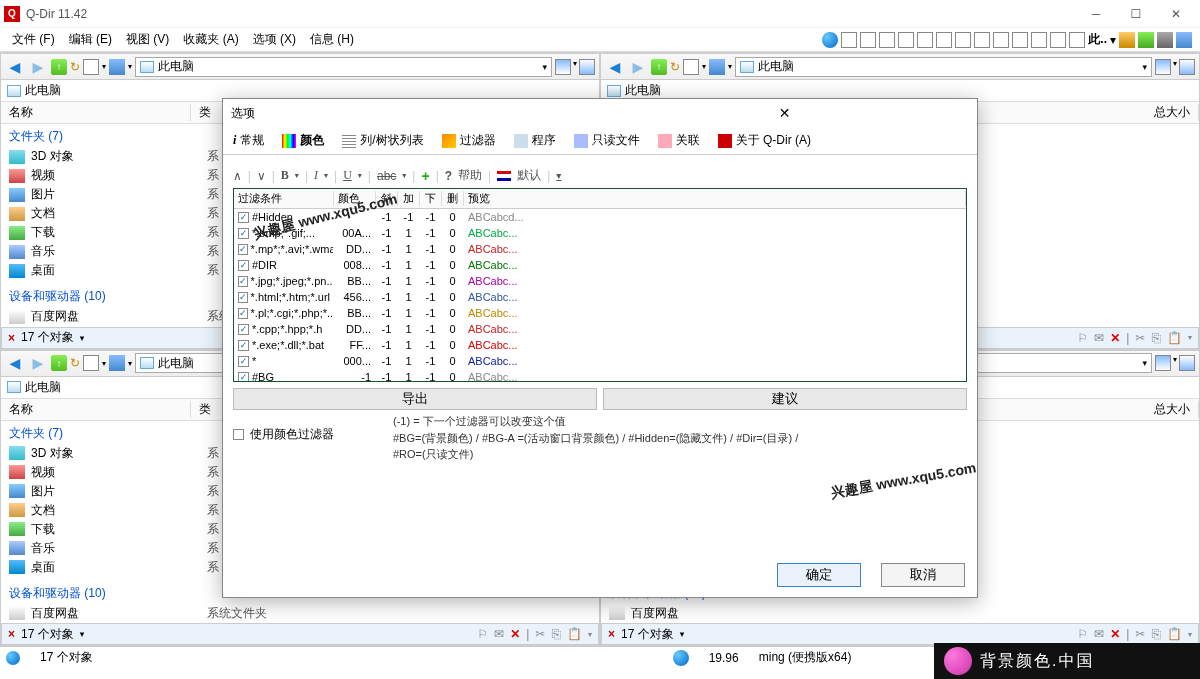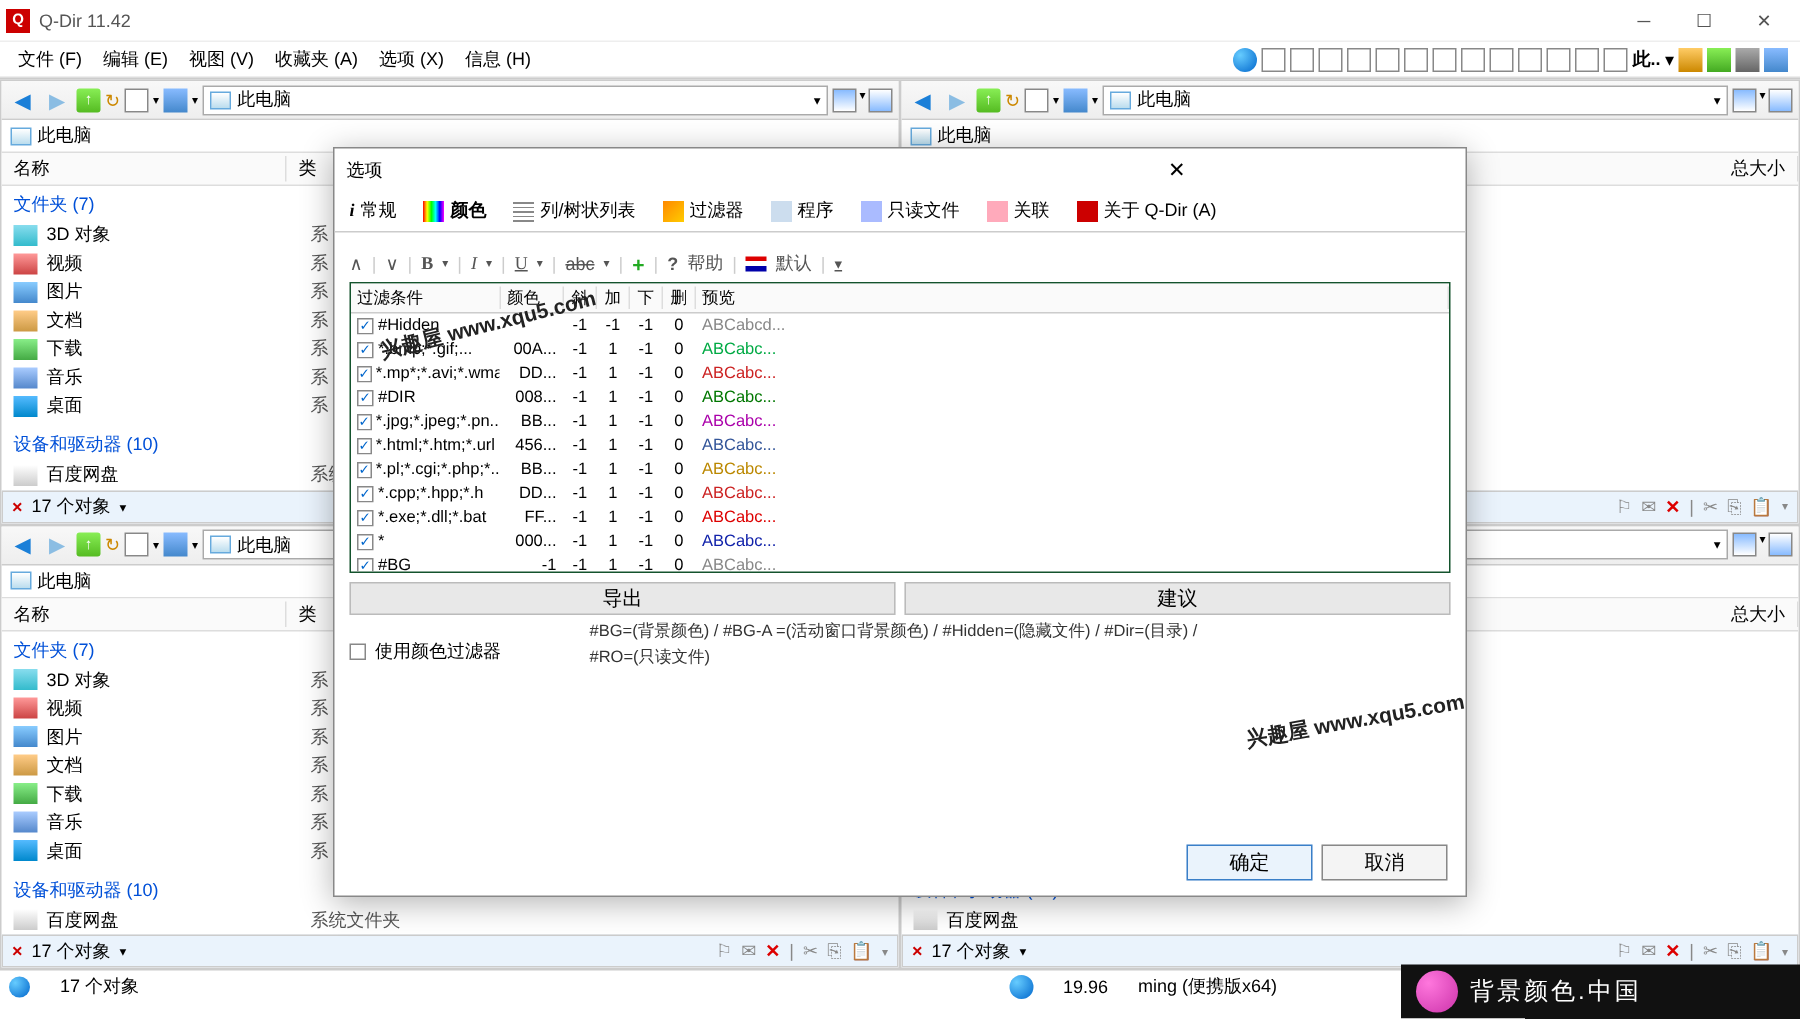--- a/index.html
+++ b/index.html
@@ -83,21 +83,21 @@
 .fg-c { padding: 0 4px; border-right: 1px solid transparent; overflow: hidden; white-space: nowrap; }
 .fg-c.c0 { width: 100px; display: flex; gap: 3px; align-items: center; }
 .fg-c.c1 { width: 42px; text-align: right; }
 .fg-c.cs { width: 22px; text-align: center; }
 .fg-c.cp { flex: 1; }
 .cb { width: 11px; height: 11px; border: 1px solid #888; display: inline-flex; align-items: center; justify-content: center; font-size: 9px; color: #06c; }
 .dlg-btnrow { display: flex; gap: 6px; margin: 6px 0; }
 .dlg-grey { flex: 1; height: 22px; background: #e8e8e8; border: 1px solid #bbb; cursor: pointer; }
 .dlg-check { display: flex; align-items: center; gap: 6px; margin-top: 10px; }
 .dlg-help { margin-left: 160px; margin-top: -30px; font-size: 11px; line-height: 1.5; color: #333; }
-.dlg-footer { height: 44px; display: flex; justify-content: flex-end; align-items: center; gap: 6px; padding: 0 12px; }
+.dlg-footer { height: 44px; display: flex; justify-content: flex-end; align-items: center; gap: 20px; padding: 0 12px; }
 .dlg-ok, .dlg-cancel { width: 84px; height: 24px; border: 1px solid #888; background: #f4f4f4; cursor: pointer; }
 .dlg-ok { border: 1px solid #3a7fc8; background: #eaf3fc; }
 
 .watermark1 { position: absolute; left: 252px; top: 208px; transform: rotate(-14deg); font-size: 14px; color: #222; font-weight: bold; pointer-events: none; }
 .watermark2 { position: absolute; left: 830px; top: 472px; transform: rotate(-10deg); font-size: 14px; color: #222; font-weight: bold; pointer-events: none; }
 .brandbar { position: absolute; left: 934px; bottom: 0; height: 36px; width: 266px; background: #111; color: #fff; display: flex; align-items: center; gap: 8px; padding: 0 10px; font-size: 16px; letter-spacing: 2px; }
 .brand-ic { width: 28px; height: 28px; border-radius: 50%; background: radial-gradient(circle at 30% 30%, #f7d, #c3a); position: relative; }
 </style>
 </head>
 <body>
@@ -735,20 +735,21 @@
     </div>
     <div class="dlg-btnrow">
       <button class="dlg-grey">导出</button>
       <button class="dlg-grey">建议</button>
     </div>
     <div class="dlg-check">
       <span class="cb"></span>
       <span>使用颜色过滤器</span>
     </div>
     <div class="dlg-help">
+      <div>(-1) = 下一个过滤器可以改变这个值</div>
       <div>#BG=(背景颜色) / #BG-A =(活动窗口背景颜色) / #Hidden=(隐藏文件) / #Dir=(目录) /</div>
       <div>#RO=(只读文件)</div>
     </div>
   </div>
   <div class="dlg-footer">
     <button class="dlg-ok">确定</button>
     <button class="dlg-cancel">取消</button>
   </div>
 </div>
 

